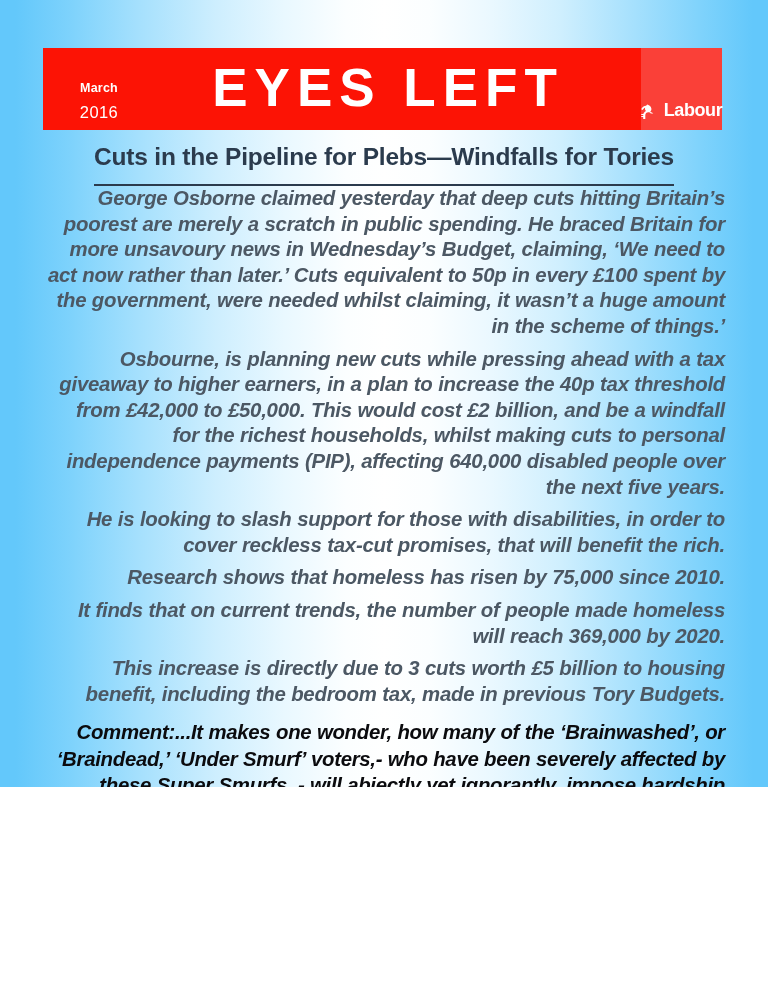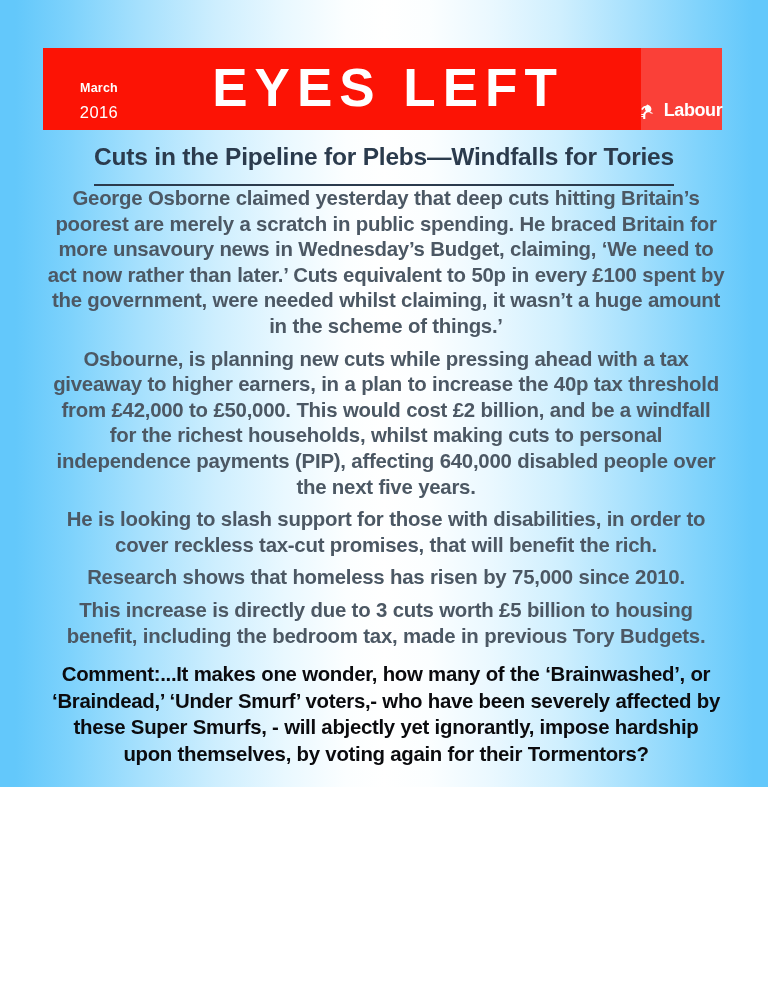--- a/index.html
+++ b/index.html
@@ -150,22 +150,23 @@
     width: 678px;
   }
 
   .para {
     color: #4c5864;
     font-size: 20.4px;
     font-weight: 700;
     line-height: 25.6px;
     letter-spacing: -0.25px;
     margin: 0 0 7px 0;
-    text-align: center;
+    text-align: right;
     word-spacing: 0.2px;
+    font-style: italic;
   }
 
   .para.comment {
     color: #0b0b0e;
     font-size: 20.4px;
     line-height: 26.5px;
     margin-top: 12px;
     margin-bottom: 16px;
     letter-spacing: -0.3px;
   }
@@ -210,18 +211,19 @@
 
   <div id="headline">
     <span class="hl-text">Cuts in the Pipeline for Plebs—Windfalls for  Tories</span>
   </div>
 
   <div id="body-area">
     <p class="para">George Osborne claimed yesterday that deep cuts hitting Britain’s poorest are merely a scratch in public spending. He braced Britain for more unsavoury news in Wednesday’s Budget, claiming, ‘We need to act now rather than later.’ Cuts equivalent to 50p in every £100 spent by the government, were needed whilst claiming, it wasn’t a huge amount in the scheme of things.’</p>
     <p class="para">Osbourne, is planning new cuts while pressing ahead with a tax giveaway to higher earners, in a plan to increase the 40p tax threshold from £42,000 to £50,000. This would cost £2 billion, and be a windfall for the richest households, whilst  making cuts to personal independence payments (PIP), affecting 640,000 disabled people over the next five years.</p>
     <p class="para">He is looking to slash support for those with disabilities, in order to cover reckless tax-cut promises, that will benefit the rich.</p>
     <p class="para">Research shows that homeless has risen by 75,000 since 2010.</p>
+    <p class="para">It finds that on current trends, the number of people made homeless will reach 369,000 by 2020.</p>
     <p class="para">This increase is directly due to 3 cuts worth £5 billion to housing benefit, including the bedroom tax, made in previous Tory Budgets.</p>
     <p class="para comment">Comment:...It makes one wonder, how many of the ‘Brainwashed’, or ‘Braindead,’  ‘Under Smurf’ voters,- who have been severely affected by these Super Smurfs, - will  abjectly yet ignorantly, impose hardship upon themselves, by voting again for their Tormentors?</p>
     <p class="kicker">The Truth—They’re Stupid, Misguided, Pitiful Souls!</p>
   </div>
 
 </div>
 
 </body></html>

